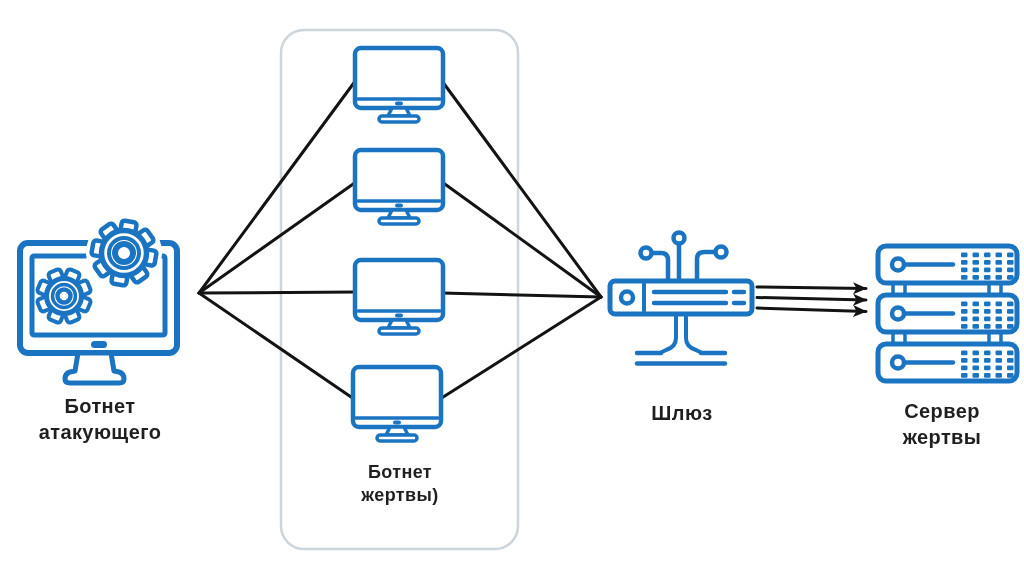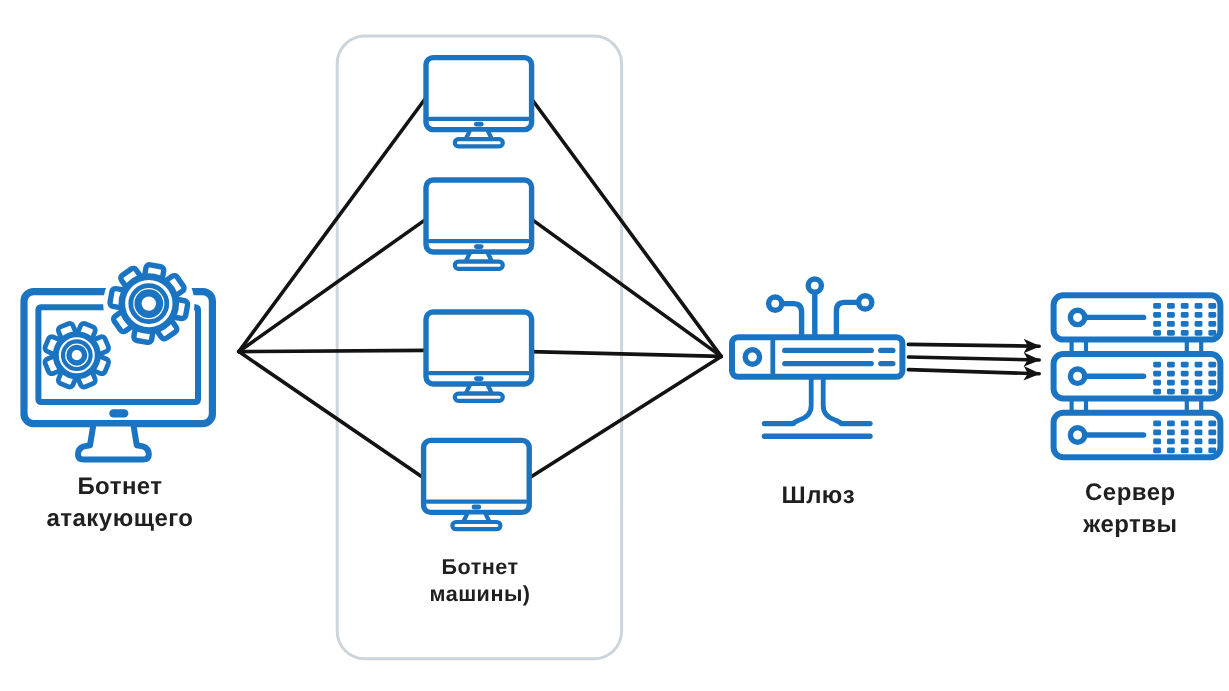--- a/index.html
+++ b/index.html
@@ -246,21 +246,21 @@
     </g>
   </g>
 </svg>
 
 <div class="label" id="lab-attacker">
   <div>Ботнет</div>
   <div>атакующего</div>
 </div>
 <div class="label" id="lab-botnet">
   <div>Ботнет</div>
-  <div>машины)</div>
+  <div>жертвы)</div>
 </div>
 <div class="label" id="lab-gateway">
   <div>Шлюз</div>
 </div>
 <div class="label" id="lab-server">
   <div>Сервер</div>
   <div>жертвы</div>
 </div>
 
 </body></html>

